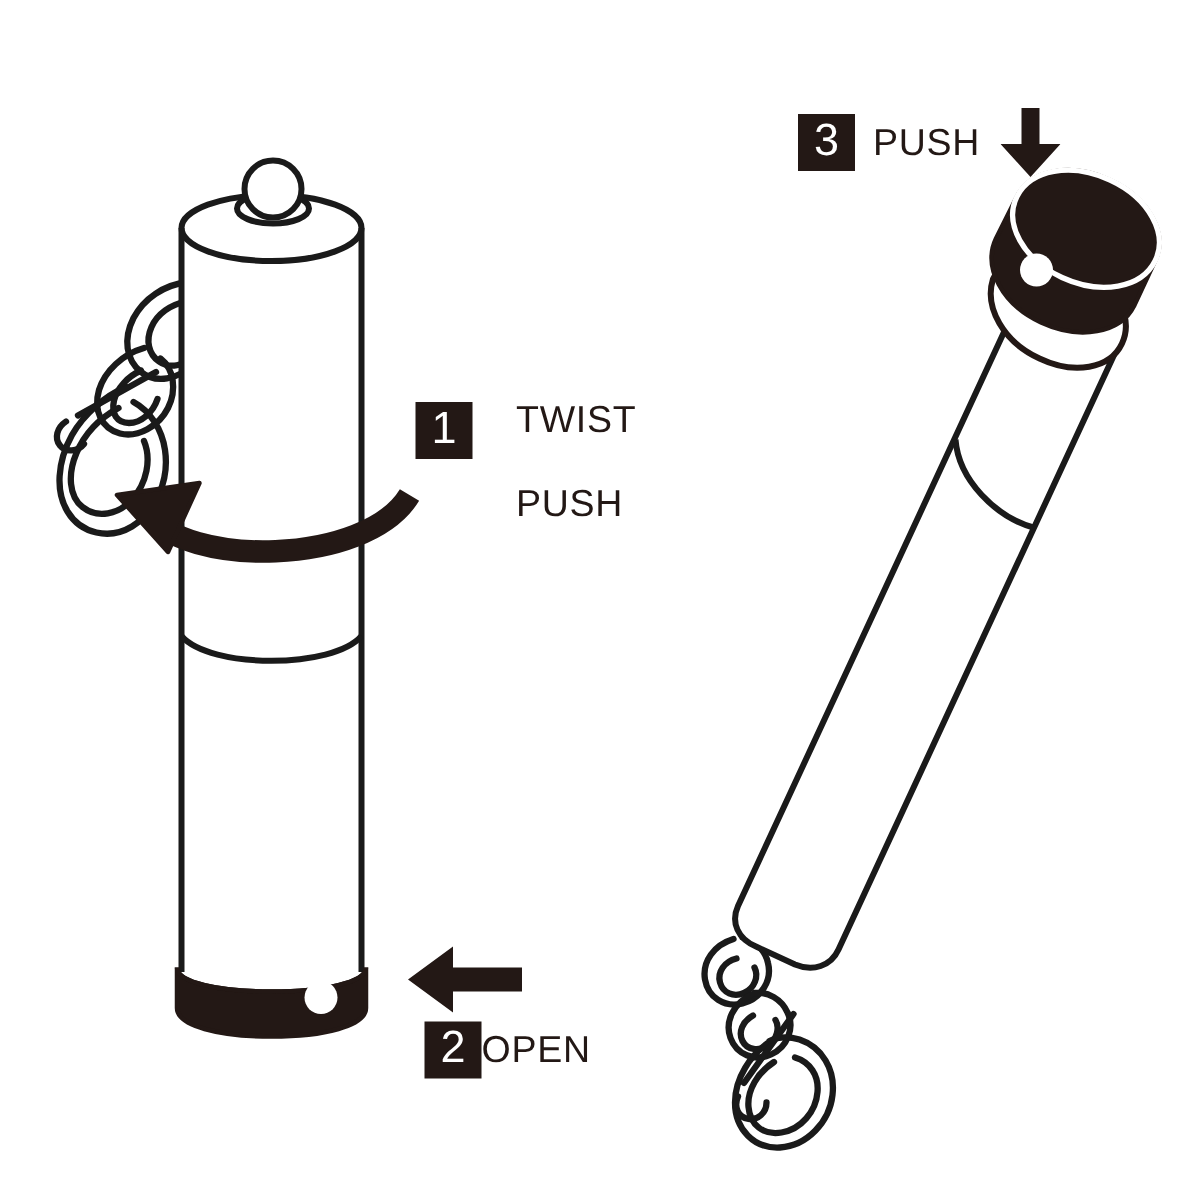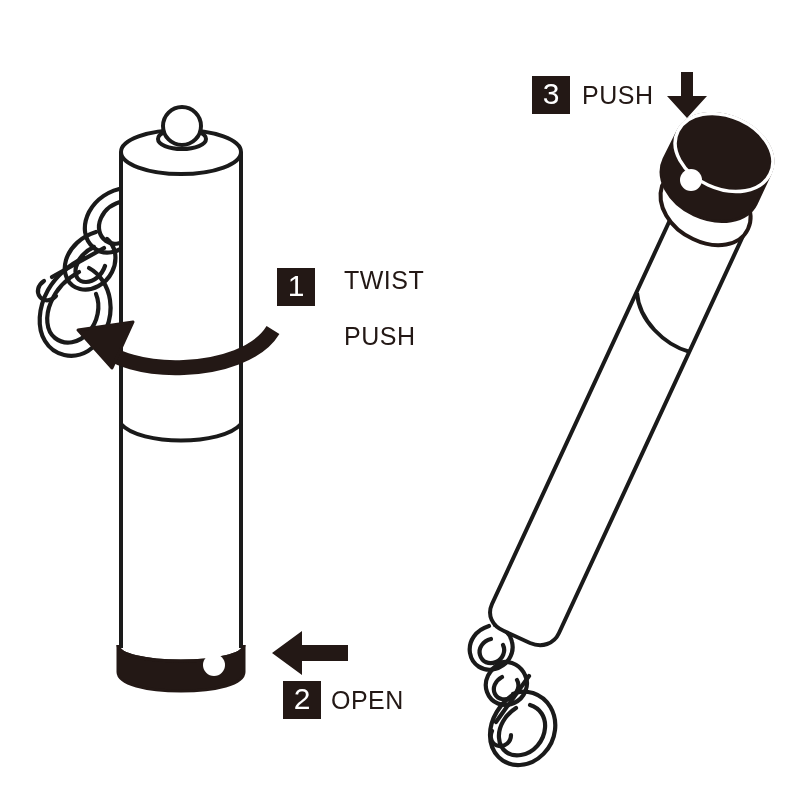--- a/index.html
+++ b/index.html
@@ -61,21 +61,21 @@
   #label-step1 .step-badge { margin-top: 2px; }
   #label-step1 .label-text {
     margin-left: 29px;
   }
   
   #label-step2 {
     left: 283px;
     top: 681px;
     align-items: center;
   }
-  #label-step2 .label-text { margin-left: 10px; }
+  #label-step2 .label-text { }
   
   #label-step3 {
     left: 532px;
     top: 72px;
     align-items: center;
   }
   #label-step3 .label-text { margin-left: 12px; }
   #label-step3 .arrow-slot { margin-left: 14px; display:inline-flex; }
 </style>
 </head>

